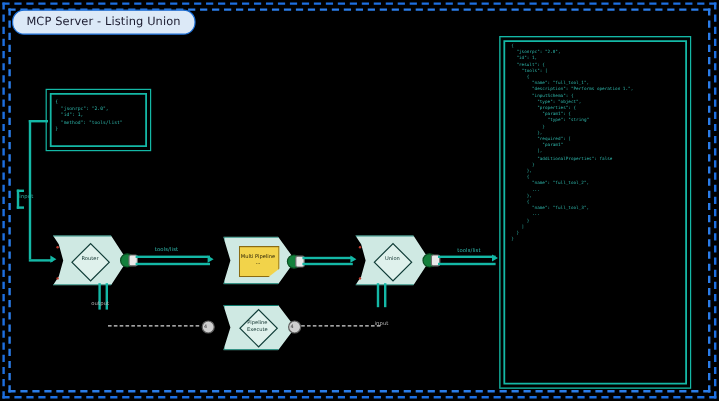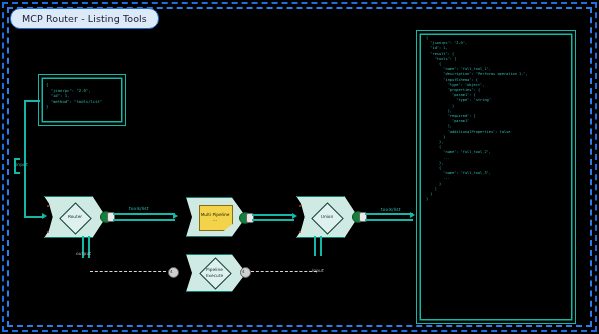--- a/index.html
+++ b/index.html
@@ -77,21 +77,21 @@
 </style>
 </head>
 <body>
 
 <div id="canvas">
 
   <div class="sel-frame outer"></div>
   <div class="sel-frame inner"></div>
 
   <div class="title-pill">
-    <span>MCP Router - Listing Tools</span>
+    <span>MCP Server - Listing Union</span>
   </div>
 
   <div class="panel double" style="left:38px;top:74px;width:88px;height:52px;">
   </div>
   <div class="code big" id="top-code" style="left:46px;top:82px;width:76px;">{
   "jsonrpc": "2.0",
   "id": 1,
   "method": "tools/list"
 }</div>
 

